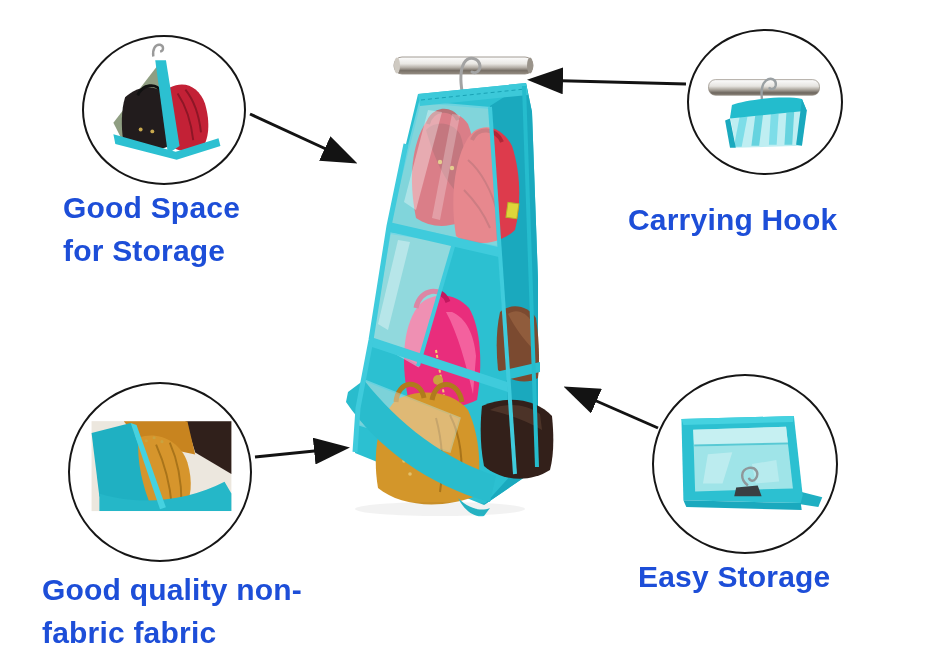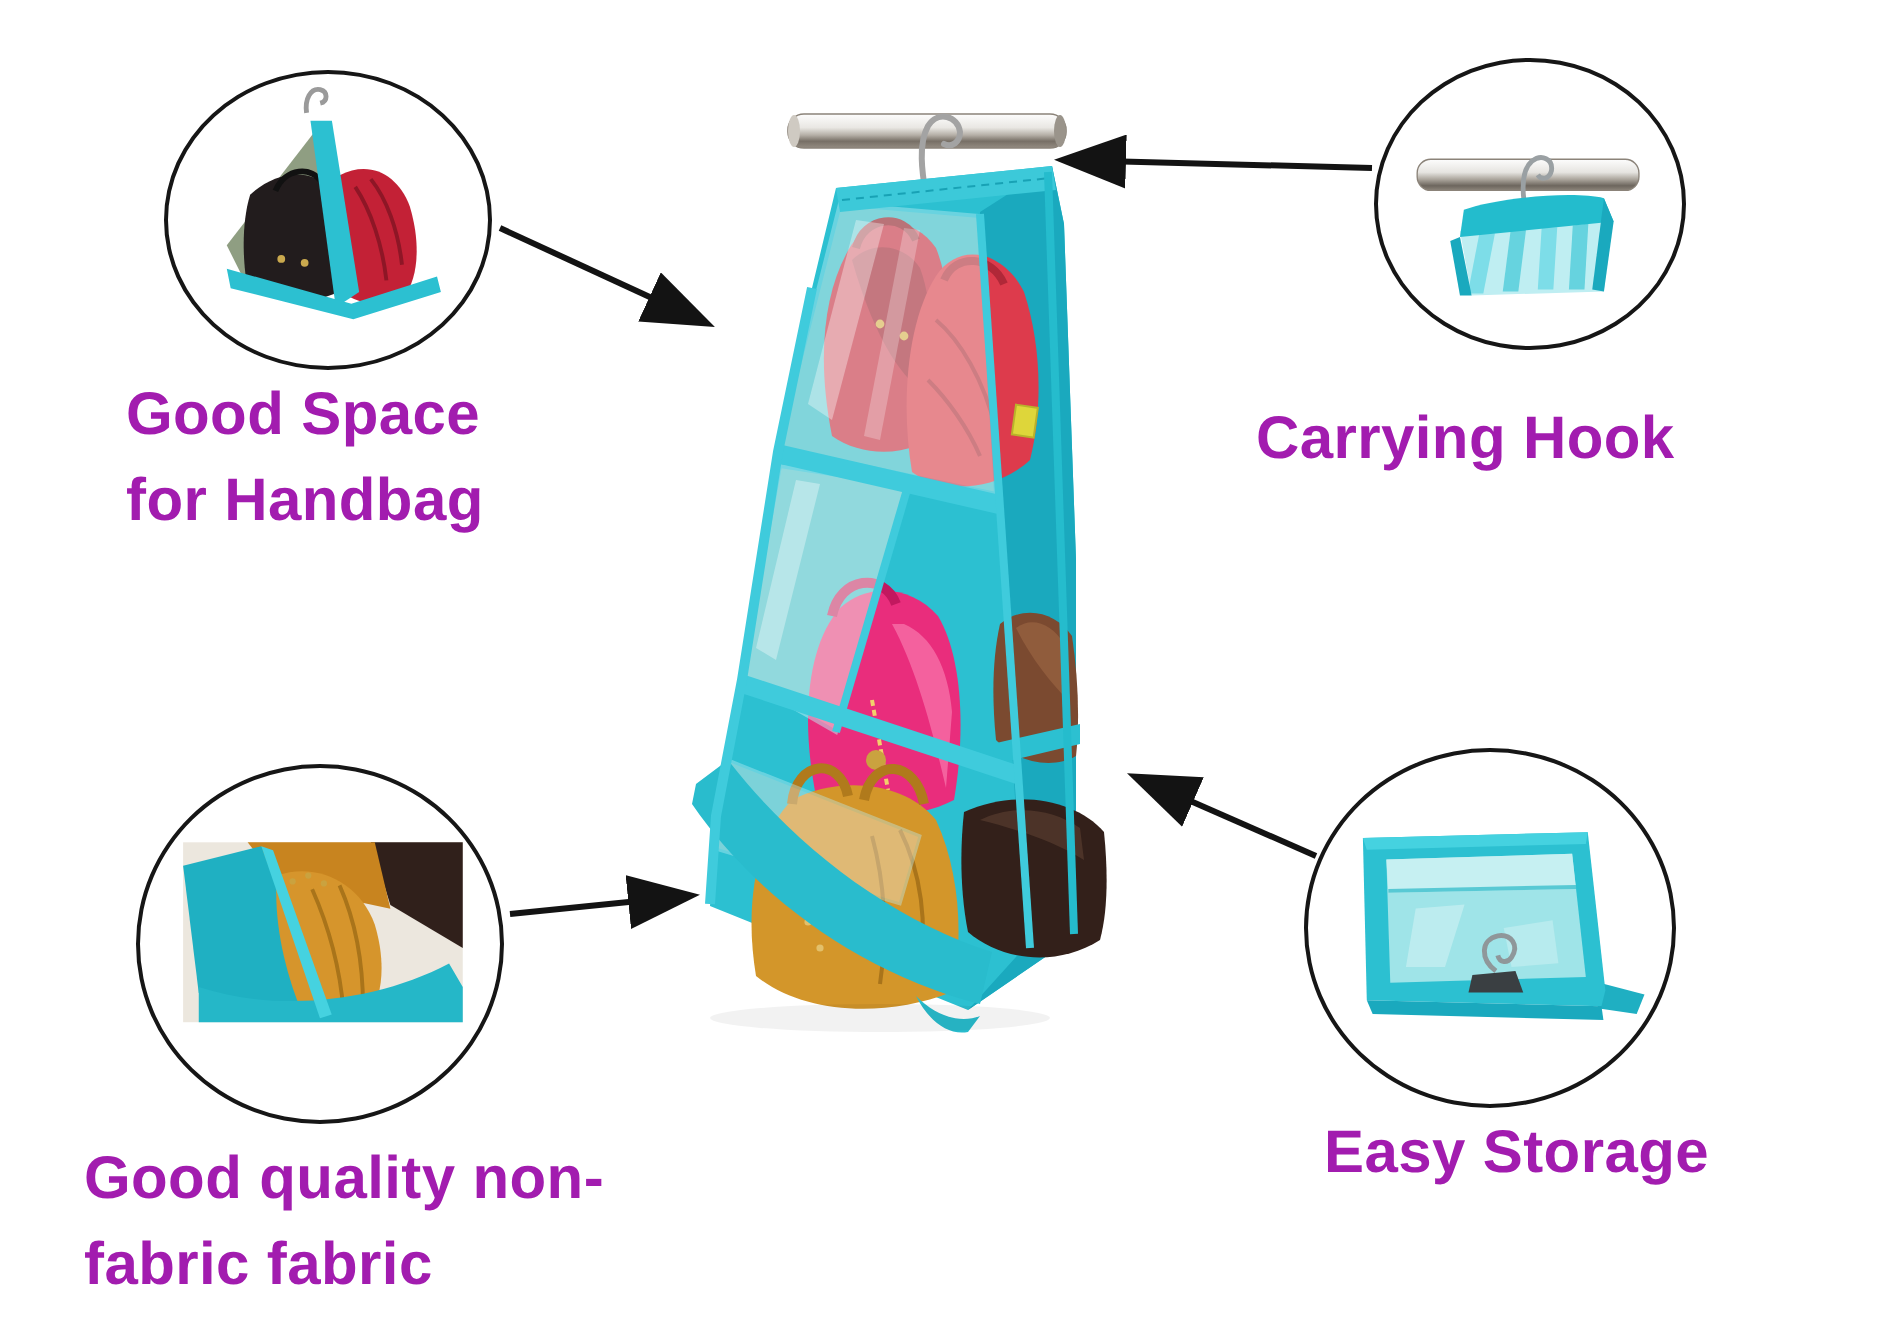--- a/index.html
+++ b/index.html
@@ -7,21 +7,21 @@
     position:relative;width:940px;height:667px;background:#ffffff;overflow:hidden;
     font-family:"Liberation Sans", sans-serif;
   }
   .abs{position:absolute;}
   .callout-circle{
     position:absolute;border:2.5px solid #161616;border-radius:50%;
     background:#ffffff;overflow:hidden;box-sizing:border-box;
   }
   .callout-circle svg{position:absolute;left:0;top:0;width:100%;height:100%;}
   .label{
-    position:absolute;color:#a21caf;font-weight:700;font-size:30px;line-height:43px;
+    position:absolute;color:#1d4ed8;font-weight:700;font-size:30px;line-height:43px;
     white-space:nowrap;letter-spacing:0.2px;
   }
   .arrow-layer{position:absolute;left:0;top:0;width:940px;height:667px;pointer-events:none;}
 </style>
 </head>
 <body>
 
 <div class="stage">
 
   <svg class="abs" style="left:340px;top:50px;" width="290" height="520" viewBox="0 0 290 520">
@@ -204,25 +204,25 @@
       </marker>
     </defs>
     <line x1="250" y1="114" x2="352" y2="161" stroke="#131313" stroke-width="3" marker-end="url(#ah)"></line>
     <line x1="686" y1="84" x2="533" y2="80" stroke="#131313" stroke-width="3" marker-end="url(#ah)"></line>
     <line x1="255" y1="457" x2="344" y2="448" stroke="#131313" stroke-width="3" marker-end="url(#ah)"></line>
     <line x1="658" y1="428" x2="569" y2="389" stroke="#131313" stroke-width="3" marker-end="url(#ah)"></line>
   </svg>
 
   <div class="label" style="left:63px;top:186px;">
     <div>Good Space</div>
-    <div>for Handbag</div>
+    <div>for Storage</div>
   </div>
 
   <div class="label" style="left:628px;top:198px;">Carrying Hook</div>
 
   <div class="label" style="left:42px;top:568px;">
     <div>Good quality non-</div>
     <div>fabric fabric</div>
   </div>
 
-  <div class="label" style="left:662px;top:555px;">Easy Storage</div>
+  <div class="label" style="left:638px;top:555px;">Easy Storage</div>
 
 </div>
 
 </body></html>

